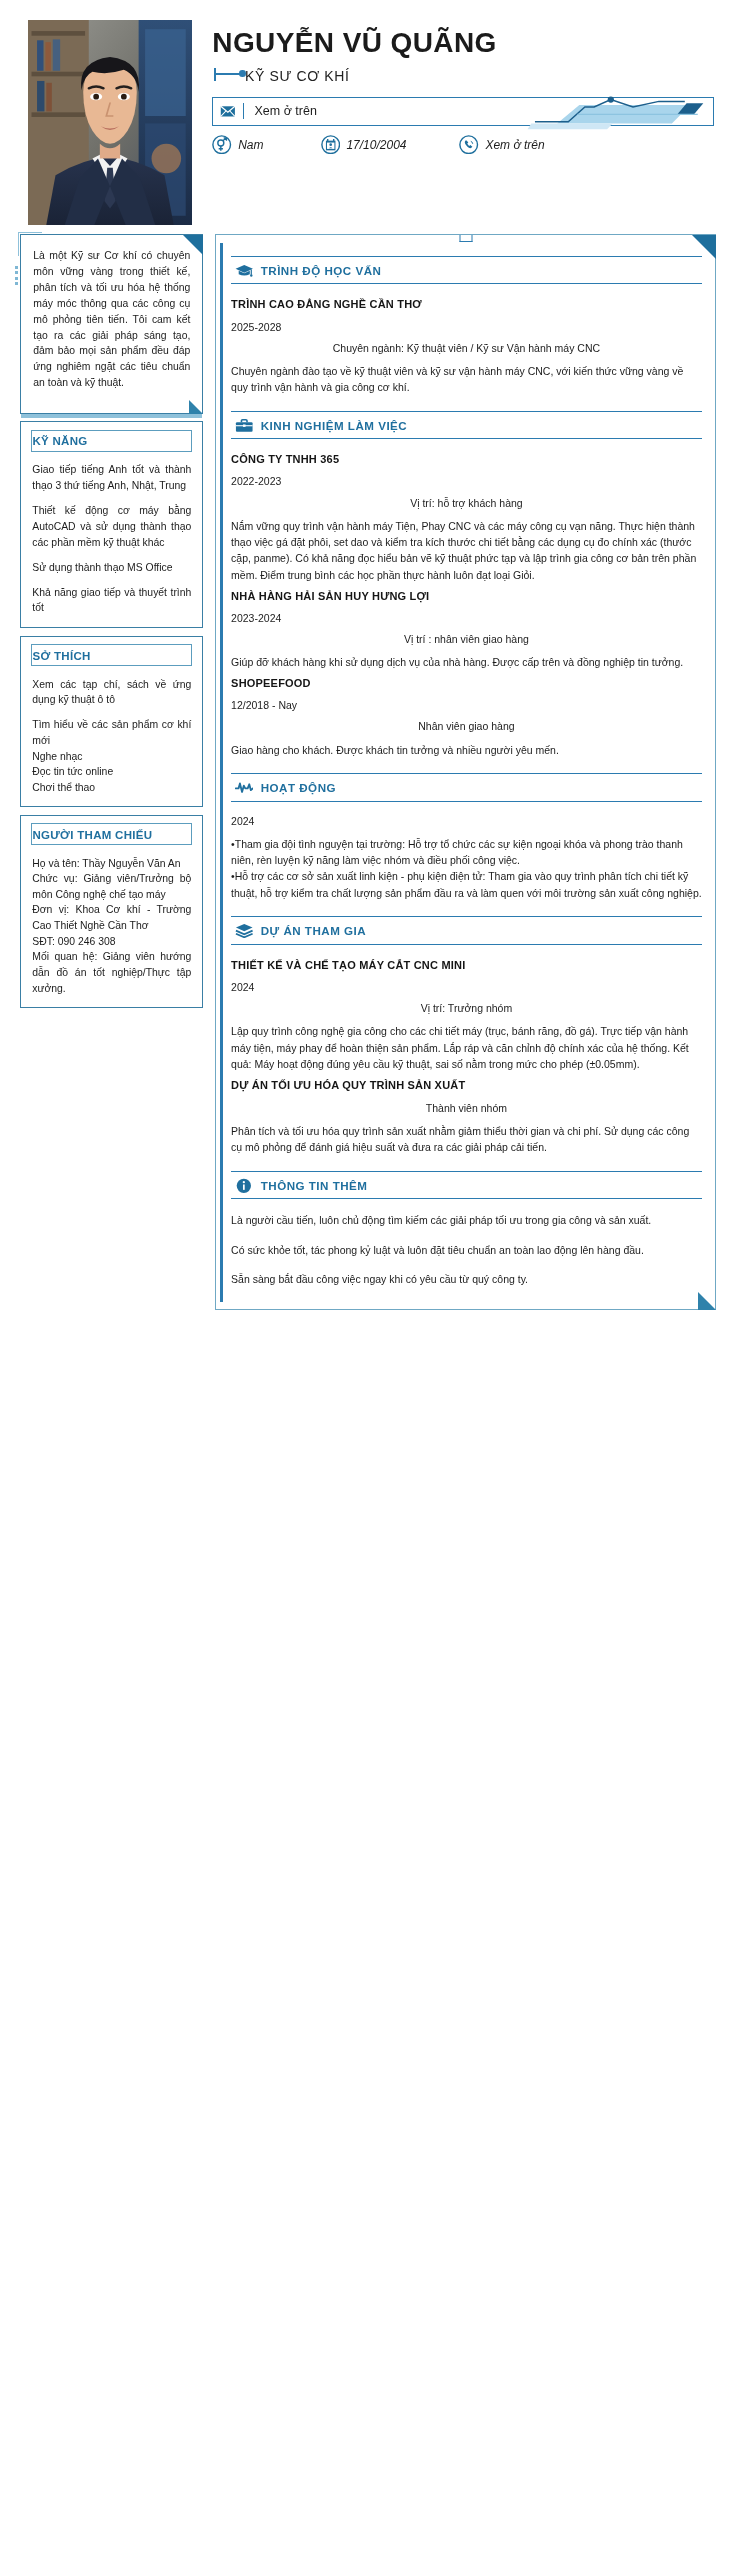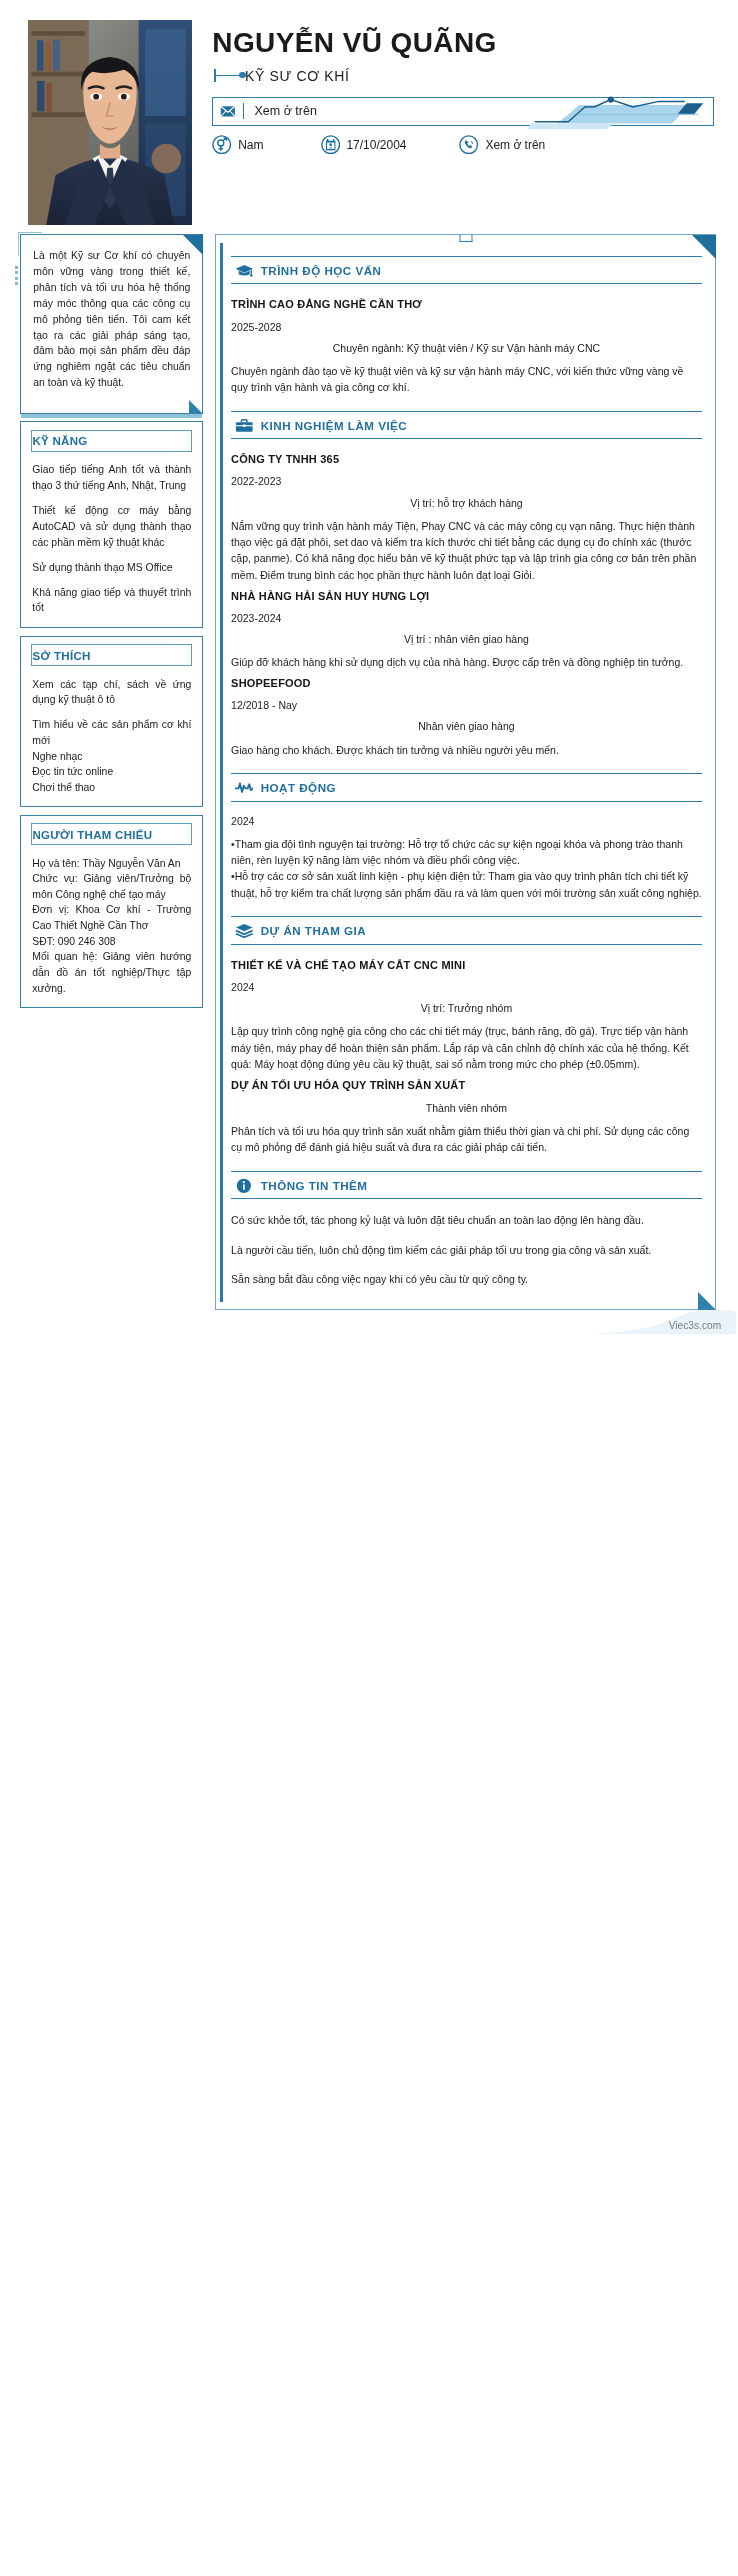--- a/index.html
+++ b/index.html
@@ -39,21 +39,21 @@
 
   .head-right { flex: 1 1 auto; position: relative; padding-top: 3.7px; min-width: 0; }
   .full-name {
     font-size: 28px;
     font-weight: 700;
     letter-spacing: 0.4px;
     color: #1b1b1b;
     line-height: 1.1;
     margin: 3.7px 0 9.2px 0;
   }
-  .job-row { display: flex; align-items: center; gap: 0; margin: 0 0 13px 1.8px; }
+  .job-row { display: flex; gap: 0; margin: 0 0 13px 1.8px; }
   .job-tick { position: relative; width: 31px; height: 13px; flex: 0 0 31px; }
   .job-tick .v { position: absolute; left: 0; top: 0; width: 1.8px; height: 13px; background: #2b7bb0; }
   .job-tick .h { position: absolute; left: 0; top: 5.5px; width: 26px; height: 1.8px; background: #2b7bb0; }
   .job-tick .dot { position: absolute; left: 25px; top: 2.8px; width: 6.5px; height: 6.5px; border-radius: 50%; background: #2b7bb0; }
   .job-title { font-size: 14px; color: #222; letter-spacing: 0.6px; }
 
   .contact-box {
     border: 0.9px solid #2b7bb0;
     height: 29px;
     display: flex;
@@ -63,21 +63,21 @@
   }
   .contact-ico {
     width: 31px; flex: 0 0 31px;
     display: flex; align-items: center; justify-content: center;
     border-right: 0.9px solid #2b7bb0;
     height: 16.6px;
   }
   .contact-ico svg { width: 15.7px; height: 14px; display: block; }
   .contact-val { font-size: 12.5px; padding-left: 10.2px; color: #1d1d1d; white-space: nowrap; overflow: hidden; }
 
-  .inline-row { display: flex; align-items: center; gap: 8px; margin-top: 9.2px; }
+  .inline-row { display: flex; align-items: center; gap: 8px; margin-top: 9.2px; font-style: italic; }
   .inline-item { display: flex; align-items: center; gap: 6.5px; }
   .inline-item .cir { width: 19.4px; height: 19.4px; flex: 0 0 19.4px; }
   .inline-item .cir svg { width: 19.4px; height: 19.4px; display: block; }
   .inline-item .txt { font-size: 12px; color: #1d1d1d; white-space: nowrap; }
   .sp1 { width: 41px; } .sp2 { width: 37px; }
 
   .deco { position: absolute; right: 7.4px; top: 72px; width: 185px; height: 41px; pointer-events: none; }
 
   
   .columns { display: flex; padding: 0 20.3px 0 20.3px; gap: 12px; align-items: flex-start; }
@@ -407,28 +407,22 @@
           <span class="sico">
             <svg width="15.7" height="15.7" viewBox="0 0 18 18" aria-hidden="true">
                 <circle cx="9" cy="9" r="8.2" fill="#1f6f9e"></circle>
                 <rect x="8" y="7.4" width="2" height="6.2" fill="#fff"></rect>
                 <circle cx="9" cy="4.8" r="1.3" fill="#fff"></circle>
               </svg>
           </span>
           <span class="stxt">THÔNG TIN THÊM</span>
         </div>
         <div class="entry-block">
+          <div class="entry-desc">Là người cầu tiến, luôn chủ động tìm kiếm các giải pháp tối ưu trong gia công và sản xuất.</div>
           <div class="entry-desc">Có sức khỏe tốt, tác phong kỷ luật và luôn đặt tiêu chuẩn an toàn lao động lên hàng đầu.</div>
-          <div class="entry-desc">Là người cầu tiến, luôn chủ động tìm kiếm các giải pháp tối ưu trong gia công và sản xuất.</div>
           <div class="entry-desc">Sẵn sàng bắt đầu công việc ngay khi có yêu cầu từ quý công ty.</div>
         </div>
       </div>
     </div>
   </div>
 
-  <div class="footer">
-    <svg class="swoosh" viewBox="0 0 170 26" aria-hidden="true">
-      <path d="M0 26 Q70 26 110 6 Q140 -6 170 2 L170 26 Z" fill="#eaf3f9"></path>
-    </svg>
-    <span class="brand">Viec3s.com</span>
-  </div>
 </div>
 
 
 </body></html>

